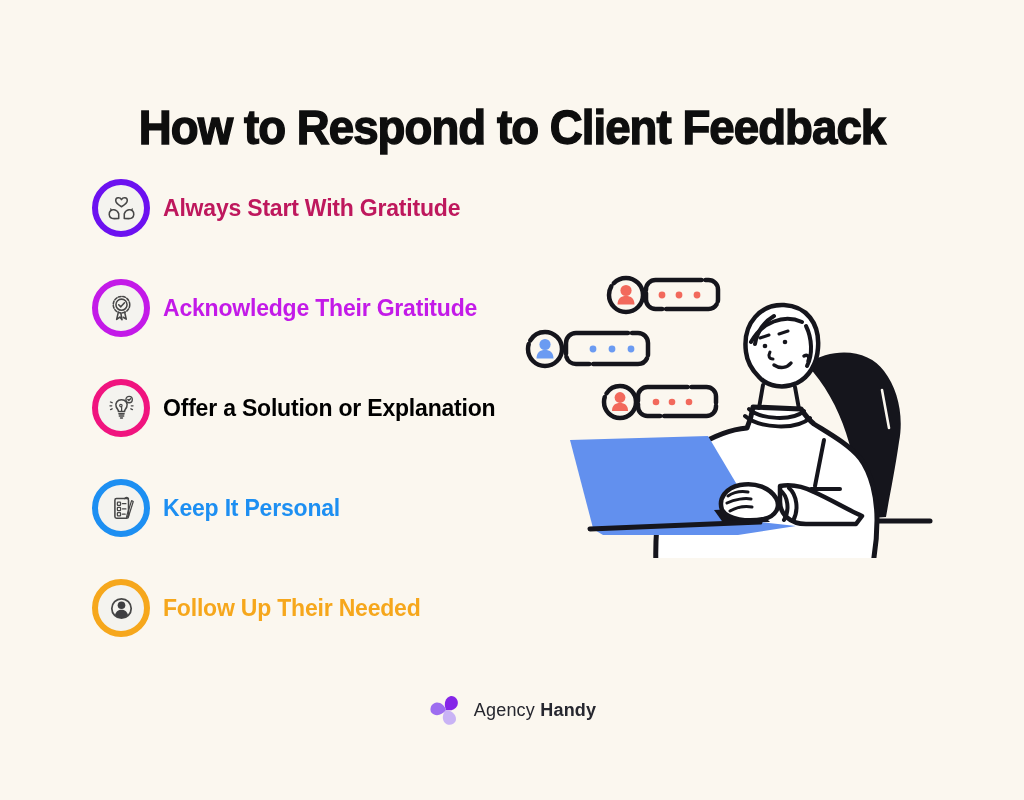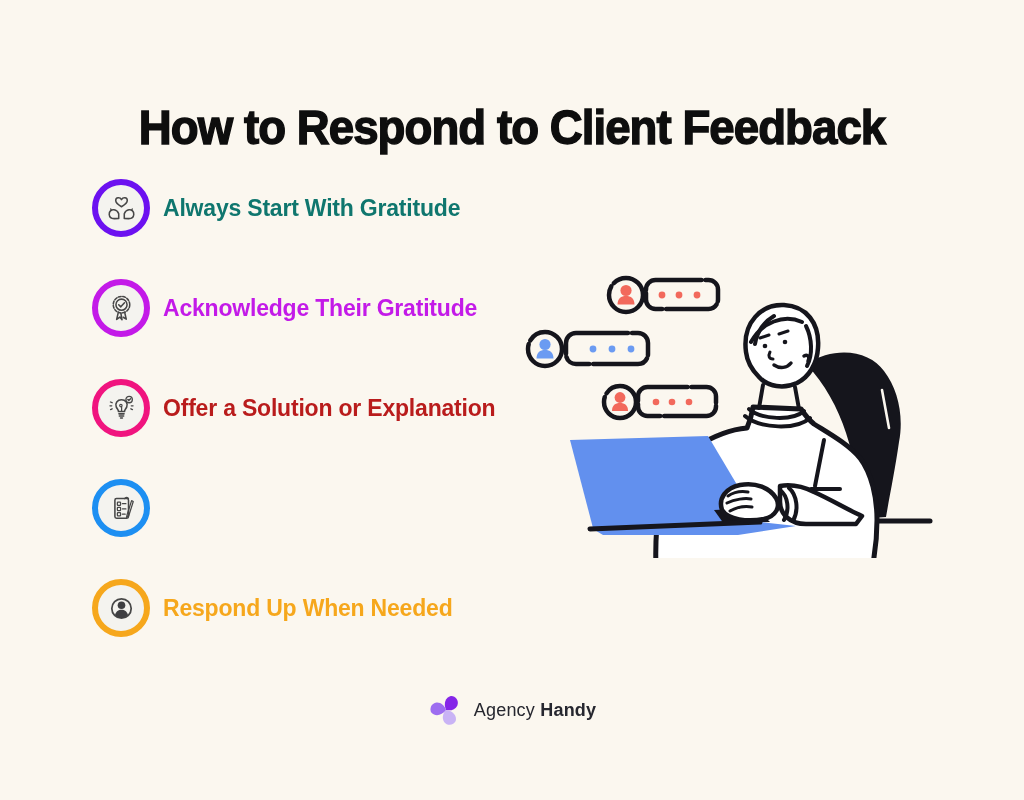--- a/index.html
+++ b/index.html
@@ -40,21 +40,21 @@
 
     <div class="step">
       <span class="ring" style="border-color: rgb(108, 17, 240);">
         <svg class="glyph" viewBox="0 0 32 32" fill="none" stroke="#474747" stroke-width="1.5" stroke-linecap="round" stroke-linejoin="round">
           <path d="M16 7.4 C14.5 4.7 10.4 5.1 10.4 8.3 C10.4 11.1 16 14.3 16 14.3 C16 14.3 21.6 11.1 21.6 8.3 C21.6 5.1 17.5 4.7 16 7.4 Z"></path>
           <path d="M13.3 21.2 C12.6 19.2 10.9 17.6 8.8 17.3 C6 16.9 3.9 18.9 4.1 21.8 C4.3 24.3 6.4 25.9 9.3 25.8 L13.3 25.6 Z"></path>
           <path d="M18.7 21.2 C19.4 19.2 21.1 17.6 23.2 17.3 C26 16.9 28.1 18.9 27.9 21.8 C27.7 24.3 25.6 25.9 22.7 25.8 L18.7 25.6 Z"></path>
           <path d="M6.2 17.9 L5.6 16.4 M25.8 17.9 L26.4 16.4" stroke-width="1.2"></path>
         </svg>
       </span>
-      <span class="step-label" style="color: #0f766e;">Always Start With Gratitude</span>
+      <span class="step-label" style="color: #be185d;">Always Start With Gratitude</span>
     </div>
 
     <div class="step">
       <span class="ring" style="border-color: rgb(195, 26, 232);">
         <svg class="glyph" viewBox="0 0 32 32" fill="none" stroke="#474747" stroke-width="1.5" stroke-linecap="round" stroke-linejoin="round">
           <circle cx="16" cy="12.3" r="8" stroke-dasharray="2.7 1.6"></circle>
           <circle cx="16" cy="12.3" r="5.4"></circle>
           <path d="M13.3 12.4 L15.3 14.4 L18.9 10.4"></path>
           <path d="M12.9 19.7 L11.3 26.6 L14.4 24.3 L16.5 26.9 L15.4 20.6"></path>
           <path d="M19.1 19.7 L20.6 26.4 L17.7 24.5"></path>
@@ -68,46 +68,47 @@
         <svg class="glyph" viewBox="0 0 32 32" fill="none" stroke="#474747" stroke-width="1.5" stroke-linecap="round" stroke-linejoin="round">
           <path d="M13.1 19 C13 17.2 11.6 16.2 10.9 14.4 C9.5 10.8 11.9 7.6 16 7.6 C20.1 7.6 22.5 10.8 21.1 14.4 C20.4 16.2 19 17.2 18.9 19 Z"></path>
           <path d="M13.5 21.2 L18.5 21.2 M13.9 23.3 L18.1 23.3 M15.1 25.3 L16.9 25.3"></path>
           <circle cx="15.4" cy="13.2" r="1.2" stroke-width="1.1"></circle>
           <path d="M16.1 14.2 L16.1 18.6" stroke-width="1.2"></path>
           <path d="M6.9 10.4 L5.3 9.7 M6.5 13.4 L4.8 13.4 M6.9 16.3 L5.4 17 M25.5 13.4 L27.2 13.4 M25.1 16.3 L26.6 17" stroke-width="1.3"></path>
           <circle cx="23.4" cy="7.3" r="3.1" stroke-width="1.3"></circle>
           <path d="M22.1 7.3 L23.1 8.3 L24.8 6.5" stroke-width="1.3"></path>
         </svg>
       </span>
-      <span class="step-label" style="color: #b91c1c;">Offer a Solution or Explanation</span>
+      <span class="step-label" style="color: #000000;">Offer a Solution or Explanation</span>
     </div>
 
     <div class="step">
       <span class="ring" style="border-color: rgb(29, 143, 242);">
         <svg class="glyph" viewBox="0 0 32 32" fill="none" stroke="#474747" stroke-width="1.5" stroke-linecap="round" stroke-linejoin="round">
           <rect x="9.6" y="6.4" width="13.2" height="19" rx="1.6"></rect>
           <path d="M19 6.4 C19.8 4.9 22.2 4.8 22.8 6.3" stroke-width="1.2"></path>
           <rect x="12" y="9.8" width="3.1" height="3.1" rx="0.6" stroke-width="1.2"></rect>
           <rect x="12" y="14.9" width="3.1" height="3.1" rx="0.6" stroke-width="1.2"></rect>
           <rect x="12" y="20" width="3.1" height="3.1" rx="0.6" stroke-width="1.2"></rect>
           <path d="M16.9 11.3 L20.3 11.3 M16.9 16.4 L20.3 16.4 M16.9 21.5 L19.6 21.5" stroke-width="1.2"></path>
           <path d="M25.8 8.4 L21.5 21.8 L20.9 24.7 L23.2 22.6 L27.4 9.2 Z" stroke-width="1.2"></path>
         </svg>
       </span>
+      <span class="step-label" style="color: rgb(29, 143, 242);">Keep It Personal</span>
     </div>
 
     <div class="step">
       <span class="ring" style="border-color: rgb(246, 167, 28);">
         <svg class="glyph" viewBox="0 0 32 32" fill="none" stroke="#474747" stroke-width="1.7" stroke-linecap="round" stroke-linejoin="round">
           <circle cx="16" cy="16" r="9.4"></circle>
           <circle cx="16" cy="12.9" r="3.7" fill="#3F3F42" stroke="none"></circle>
           <path d="M9.7 22.3 C10.6 18.6 13 17.1 16 17.1 C19 17.1 21.4 18.6 22.3 22.3 C20.7 24.2 18.5 25.3 16 25.3 C13.5 25.3 11.3 24.2 9.7 22.3 Z" fill="#3F3F42" stroke="none"></path>
         </svg>
       </span>
-      <span class="step-label" style="color: rgb(246, 167, 28);">Respond Up When Needed</span>
+      <span class="step-label" style="color: rgb(246, 167, 28);">Follow Up Their Needed</span>
     </div>
 
   </div>
 
   <div class="illustration">
     <svg viewBox="0 0 420 300" width="420" height="300">
 
       <g stroke="#15151C" stroke-width="4.5" fill="none" stroke-linecap="round">
         <circle cx="108" cy="37" r="17" stroke-dasharray="62 4 40 3"></circle>
         <rect x="128" y="22" width="72" height="29" rx="9.5" stroke-dasharray="46 4 30 3 52 4 28 3"></rect>

